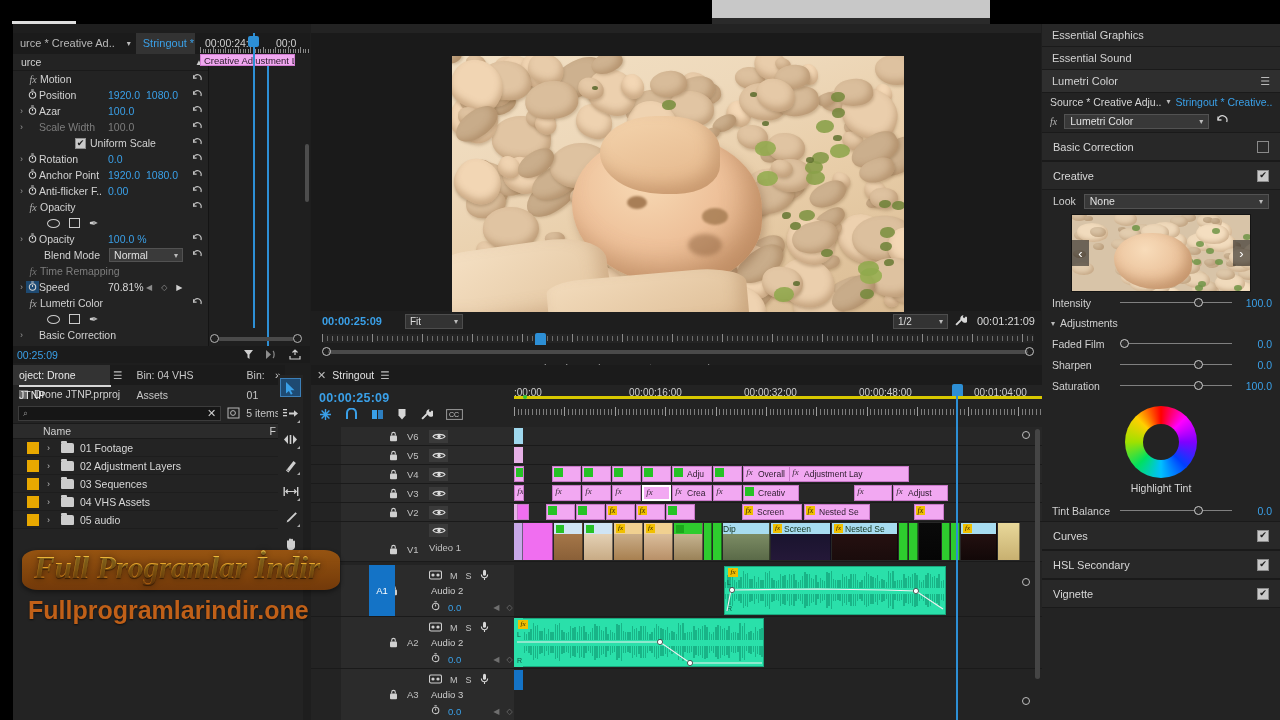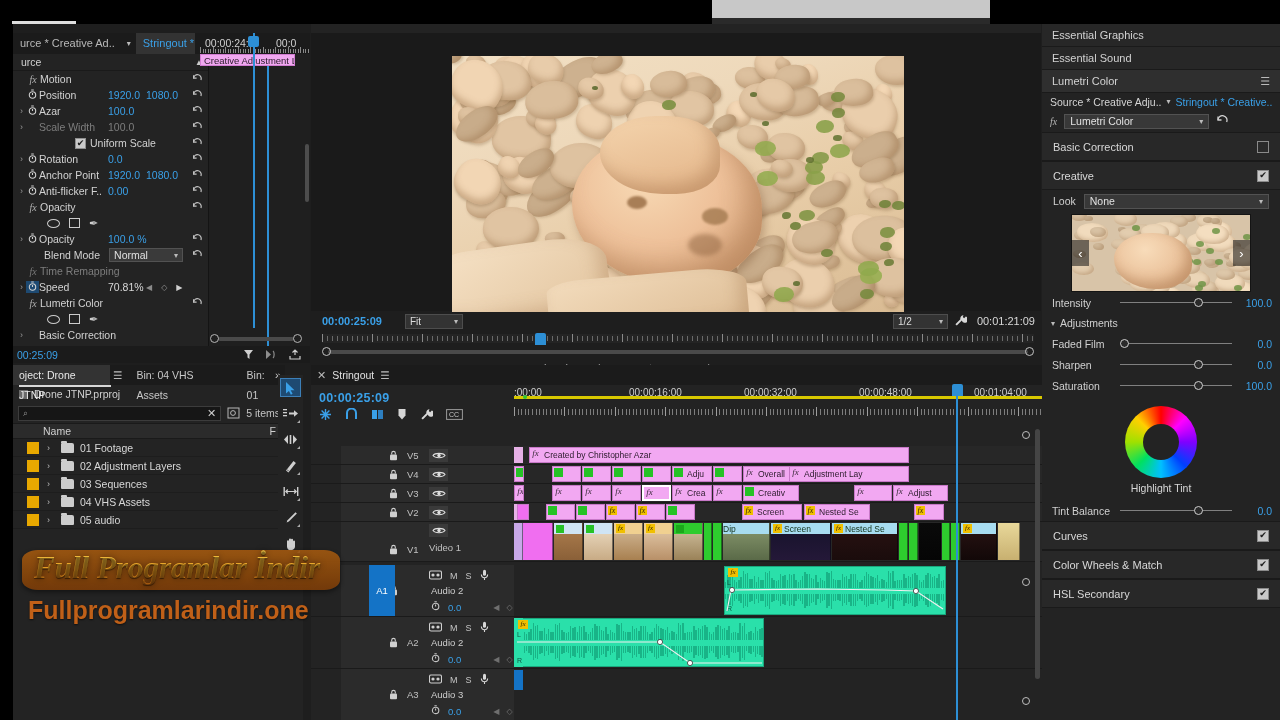--- a/index.html
+++ b/index.html
@@ -1312,39 +1312,54 @@
           <span class="t" style="left:680.4px"></span>
           <span class="t" style="left:684px"></span>
         </div>
     </div>
     <div id="tl-yellowbar"></div>
     <div id="tl-greendot"></div>
     <div id="tl-ph-head"></div>
     <div id="tl-playline"></div>
 
     <div id="tl-tracks">
+        <div class="trk" style="top: 0px; height: 19px;">
+          <div class="trk-head">
+            <svg width="9" height="11" viewBox="0 0 9 11" class="lockic" style="top: 4px;">
+              <rect x="1" y="4.6" width="7" height="5.6" rx="1" fill="#d0d0d0"></rect>
+              <path d="M2.7 4.6V3.2a1.8 1.8 0 013.6 0v1.4" stroke="#d0d0d0" fill="none" stroke-width="1.1"></path>
+            </svg>
+            <span class="trkname" style="top: 4px;">V6</span>
+            <span class="eye" style="top: 3px;">
+              <svg width="14" height="9" viewBox="0 0 14 9">
+                <path d="M1 4.5C3 1.6 11 1.6 13 4.5 11 7.4 3 7.4 1 4.5z" fill="none" stroke="#e0e0e0" stroke-width="1.1"></path>
+                <circle cx="7" cy="4.5" r="1.7" fill="#e0e0e0"></circle>
+              </svg>
+            </span>
+          </div>
+          <div class="trk-body">
+            <div style="position: absolute; left: 0px; top: 1px; bottom: 1px; width: 9px; background: rgb(159, 216, 238);"></div>
+          </div>
+        </div>
         <div class="trk" style="top: 19px; height: 19px;">
           <div class="trk-head">
             <svg width="9" height="11" viewBox="0 0 9 11" class="lockic" style="top: 4px;">
               <rect x="1" y="4.6" width="7" height="5.6" rx="1" fill="#d0d0d0"></rect>
               <path d="M2.7 4.6V3.2a1.8 1.8 0 013.6 0v1.4" stroke="#d0d0d0" fill="none" stroke-width="1.1"></path>
             </svg>
             <span class="trkname" style="top: 4px;">V5</span>
             <span class="eye" style="top: 3px;">
               <svg width="14" height="9" viewBox="0 0 14 9">
                 <path d="M1 4.5C3 1.6 11 1.6 13 4.5 11 7.4 3 7.4 1 4.5z" fill="none" stroke="#e0e0e0" stroke-width="1.1"></path>
                 <circle cx="7" cy="4.5" r="1.7" fill="#e0e0e0"></circle>
               </svg>
             </span>
           </div>
           <div class="trk-body">
             <div style="position: absolute; left: 0px; top: 1px; bottom: 1px; width: 9px; background: rgb(230, 176, 230);"></div>
-            <div class="clip pink" style="left: 15px; width: 380px;">
-              <div style="white-space: nowrap; overflow: hidden;"><span class="fxbadge fx">fx</span><span class="cl-lbl">Created by Christopher Azar</span></div>
-            </div>
           </div>
         </div>
         <div class="trk" style="top: 38px; height: 19px;">
           <div class="trk-head">
             <svg width="9" height="11" viewBox="0 0 9 11" class="lockic" style="top: 4px;">
               <rect x="1" y="4.6" width="7" height="5.6" rx="1" fill="#d0d0d0"></rect>
               <path d="M2.7 4.6V3.2a1.8 1.8 0 013.6 0v1.4" stroke="#d0d0d0" fill="none" stroke-width="1.1"></path>
             </svg>
             <span class="trkname" style="top: 4px;">V4</span>
             <span class="eye" style="top: 3px;">
@@ -2320,25 +2335,25 @@
       <span class="sl-knob" id="tb-knob" style="left: calc(31% + 78px);"></span>
       <span class="sl-val">0.0</span>
     </div>
 
     <div id="lum-bottom">
         <div class="lum-sec">
           <span>Curves</span>
           <span class="chkbox on"></span>
         </div>
         <div class="lum-sec">
-          <span>Color Wheels &amp; Match</span>
+          <span>HSL Secondary</span>
           <span class="chkbox on"></span>
         </div>
         <div class="lum-sec">
-          <span>HSL Secondary</span>
+          <span>Vignette</span>
           <span class="chkbox on"></span>
         </div>
       </div>
   </div>
 
   <div id="wm">
     <div class="wmrow">
       <div class="wmbg"></div>
       <div class="wm1">Full Programlar İndir</div>
     </div>

